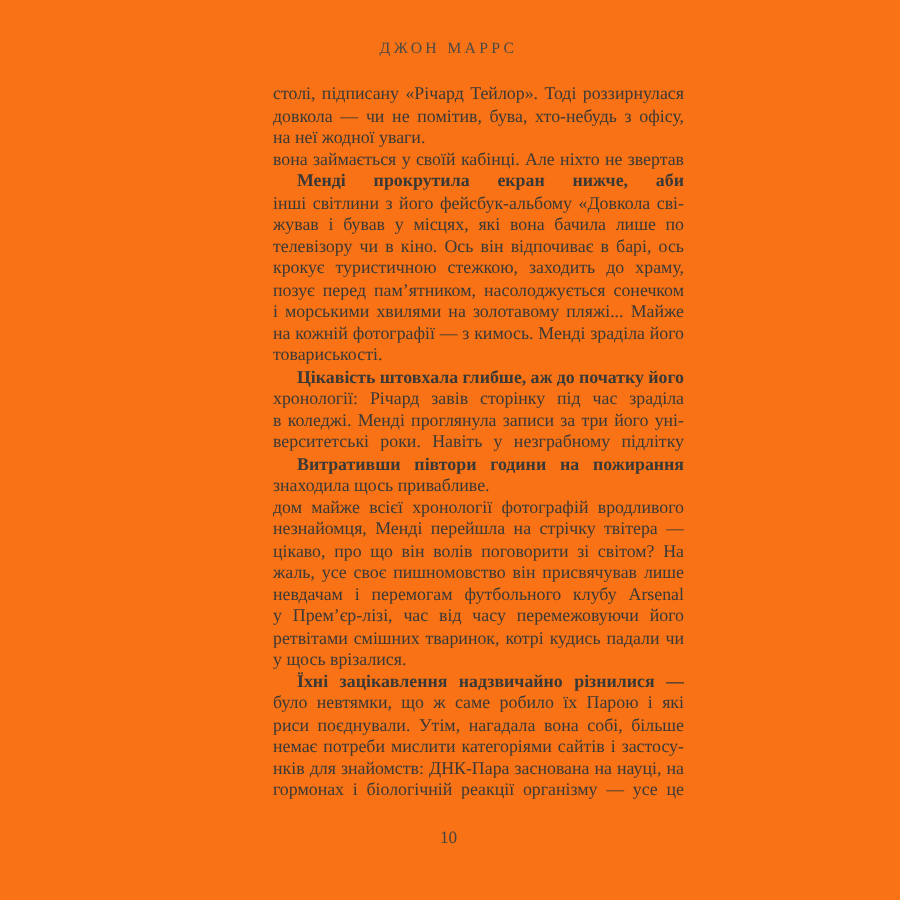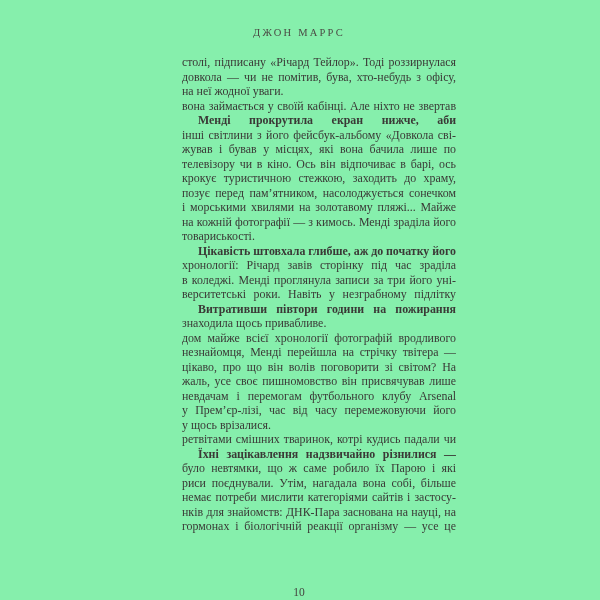--- a/index.html
+++ b/index.html
@@ -10,21 +10,21 @@
     width: 600px;
     height: 600px;
     position: relative;
     background: #fcfcfa;
     font-family: "Liberation Serif", serif;
     overflow: hidden;
   }
   .page {
     position: absolute;
     inset: 0;
-    background: #86efac;
+    background: #f97316;
   }
   .running-header {
     position: absolute;
     top: 27px;
     left: 162px;
     width: 274px;
     text-align: center;
     font-size: 10.5px;
     letter-spacing: 2.2px;
     color: #4b4a45;
@@ -51,21 +51,21 @@
   .text-line.no-justify {
     text-align-last: left;
     word-spacing: normal;
   }
   .text-line.indent {
     text-indent: 16px;
     font-weight: bold;
   }
   .page-number {
     position: absolute;
-    top: 586px;
+    top: 553px;
     left: 162px;
     width: 274px;
     text-align: center;
     font-size: 11.5px;
     color: #454440;
   }
 </style>
 </head>
 <body>
 
@@ -91,22 +91,22 @@
       <div class="text-line">в коледжі. Менді проглянула записи за три його уні-</div>
       <div class="text-line">верситетські роки. Навіть у незграбному підлітку вона</div>
       <div class="text-line indent">Витративши півтори години на пожирання погля-</div>
       <div class="text-line no-justify">знаходила щось привабливе.</div>
       <div class="text-line">дом майже всієї хронології фотографій вродливого</div>
       <div class="text-line">незнайомця, Менді перейшла на стрічку твітера —</div>
       <div class="text-line">цікаво, про що він волів поговорити зі світом? На</div>
       <div class="text-line">жаль, усе своє пишномовство він присвячував лише</div>
       <div class="text-line">невдачам і перемогам футбольного клубу Arsenal</div>
       <div class="text-line">у Прем’єр-лізі, час від часу перемежовуючи його</div>
+      <div class="text-line">ретвітами смішних тваринок, котрі кудись падали чи</div>
       <div class="text-line no-justify">у щось врізалися.</div>
-      <div class="text-line">ретвітами смішних тваринок, котрі кудись падали чи</div>
       <div class="text-line indent">Їхні зацікавлення надзвичайно різнилися — Менді</div>
       <div class="text-line">було невтямки, що ж саме робило їх Парою і які спільні</div>
       <div class="text-line">риси поєднували. Утім, нагадала вона собі, більше</div>
       <div class="text-line">немає потреби мислити категоріями сайтів і застосу-</div>
       <div class="text-line">нків для знайомств: ДНК-Пара заснована на науці, на</div>
       <div class="text-line">гормонах і біологічній реакції організму — усе це було</div>
     </div>
 
   <div class="page-number">10</div>
 </div>

